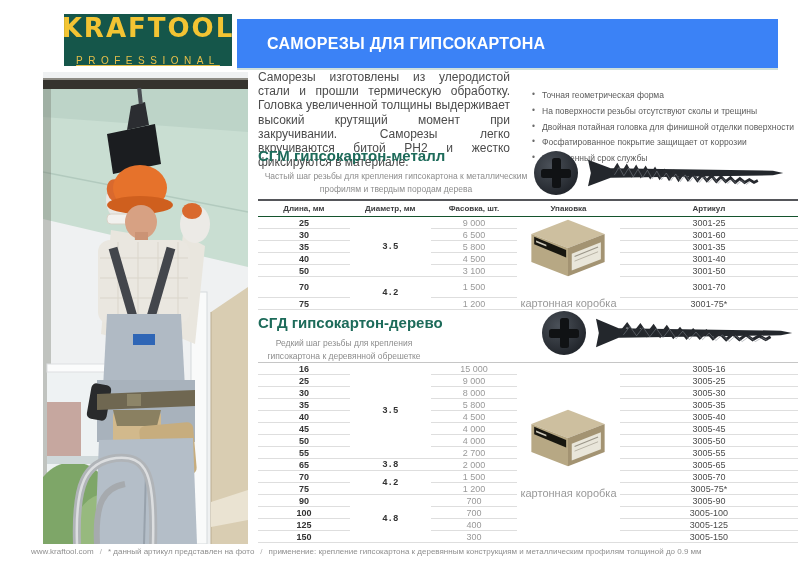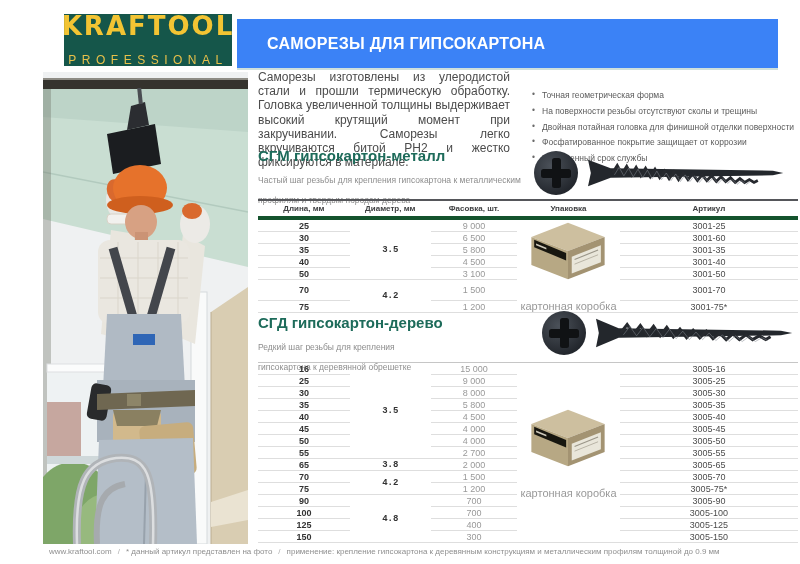--- a/index.html
+++ b/index.html
@@ -4,38 +4,38 @@
 <style>
   html,body{margin:0;padding:0;background:#ffffff;}
   body{font-family:"Liberation Sans",sans-serif;}
   #page{position:relative;width:800px;height:564px;background:#fff;overflow:hidden;}
 
   
   .logo{position:absolute;left:64px;top:14px;width:168px;height:52px;background:#15564a;
         display:flex;flex-direction:column;align-items:center;justify-content:center;}
   .logo-text{color:#f3c433;font-weight:bold;font-size:26px;letter-spacing:2px;line-height:26px;
              font-family:"DejaVu Sans",sans-serif;}
-  .logo-sub{color:#e8c04a;font-size:12px;letter-spacing:5.5px;margin-top:14px;}
+  .logo-sub{color:#e8c04a;font-size:10px;letter-spacing:5.5px;margin-top:14px;text-decoration:underline;}
   .titlebar{position:absolute;left:237px;top:19px;width:541px;height:49px;background:#3b82f6;
             border-bottom:2px solid #cfe0dc;display:flex;align-items:center;}
   .titlebar span{color:#ffffff;font-weight:bold;font-size:16px;padding-left:30px;letter-spacing:.3px;}
 
   
   .photo{position:absolute;left:43px;top:72px;width:205px;height:472px;display:block;}
 
   
   .intro{position:absolute;left:258px;top:70px;width:252px;margin:0;font-size:12px;
          line-height:14.2px;color:#4b4b4b;text-align:justify;}
   .features{position:absolute;left:516px;top:74px;width:282px;margin:16px;padding:0;list-style:none;}
   .features li{font-size:8.5px;color:#5b5b5b;margin-bottom:5.8px;padding-left:10px;position:relative;}
   .features li::before{content:"\2022";position:absolute;left:0;top:-1px;color:#6b6b6b;}
 
   
   .sec-title{position:absolute;left:258px;margin:0;font-size:15px;font-weight:bold;color:#1d6b5a;}
-  .sec-sub{position:absolute;left:258px;margin:0;font-size:8.5px;line-height:20px;color:#8d8d8d;}
+  .sec-sub{position:absolute;left:258px;margin:0;font-size:8.5px;line-height:13px;color:#8d8d8d;text-align:center;}
   #sgm-title{top:147px}.sub-sgm{top:170px;width:276px;}
   #sgd-title{top:314px}.sub-sgd{top:337px;width:172px;}
 
   
   .screw-head{position:absolute;width:44px;height:44px;border-radius:50%;
               background:radial-gradient(circle at 38% 34%,#4b5159,#23272d 72%);}
   .screw-head .ch,.screw-head .cv{position:absolute;background:#101214;border-radius:2.5px;}
   .screw-head .ch{width:30px;height:9px;left:7px;top:17.5px;}
   .screw-head .cv{width:9px;height:30px;left:17.5px;top:7px;}
   #sgm-headview{left:534px;top:151px;}
@@ -43,30 +43,30 @@
   .screw-side{position:absolute;width:200px;height:40px;}
   #sgm-sideview{left:588px;top:153px;}
   #sgd-sideview{left:596px;top:313px;}
 
   
   .tbl{position:absolute;left:258px;width:540px;border-collapse:collapse;table-layout:fixed;}
   #tbl-sgm{top:199px;border-top:2px solid #55565a;}
   #tbl-sgd{top:362px;border-top:1px solid #c6c6c6;}
   .tbl td{text-align:center;vertical-align:middle;border-bottom:1px solid #dedede;
           padding:0;height:11px;font-size:9px;}
-  #tbl-sgm thead td{font-size:8px;font-weight:bold;color:#3f4042;height:15px;border-bottom:4px solid #14532d;}
+  #tbl-sgm thead td{font-size:8px;font-weight:bold;color:#3f4042;height:15px;border-bottom:1px solid #14532d;}
   .td-len{font-weight:bold;color:#333;}
   .td-dia{font-weight:bold;color:#333;font-family:Liberation Mono, monospace;}
   .td-fas{color:#999;}
   .td-art{color:#4c4c4c;}
   .td-pack{vertical-align:middle;}
   .pack-cap{font-size:11px;color:#999;margin-top:16px;}
 
   
-  .footer{position:absolute;left:49px;top:547px;width:735px;font-size:8px;color:#8f8f8f;white-space:nowrap;}
+  .footer{position:absolute;left:31px;top:547px;width:735px;font-size:8px;color:#8f8f8f;white-space:nowrap;}
   .footer .sep{margin:0 6px;color:#adadad;}
   .footer .site{color:#8f8f8f;text-decoration:none;}
 </style>
 </head>
 <body>
 
 <div id="page">
 
   <div class="logo">
     <div class="logo-text">KRAFTOOL</div>

